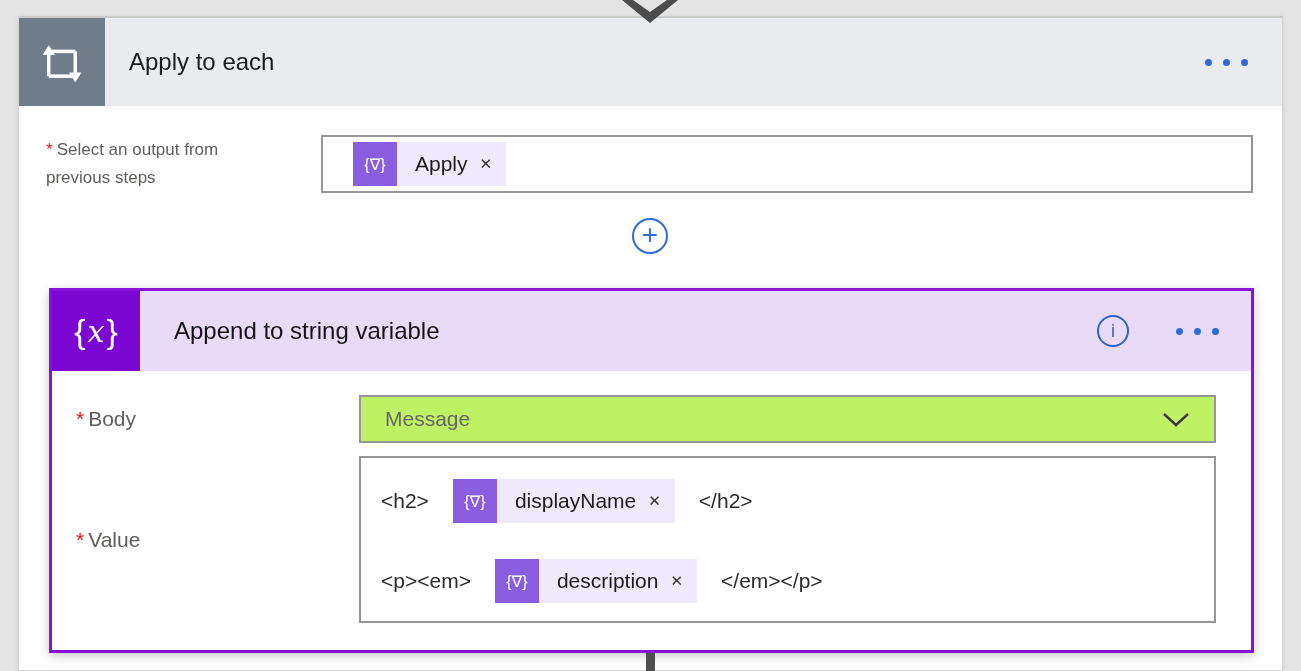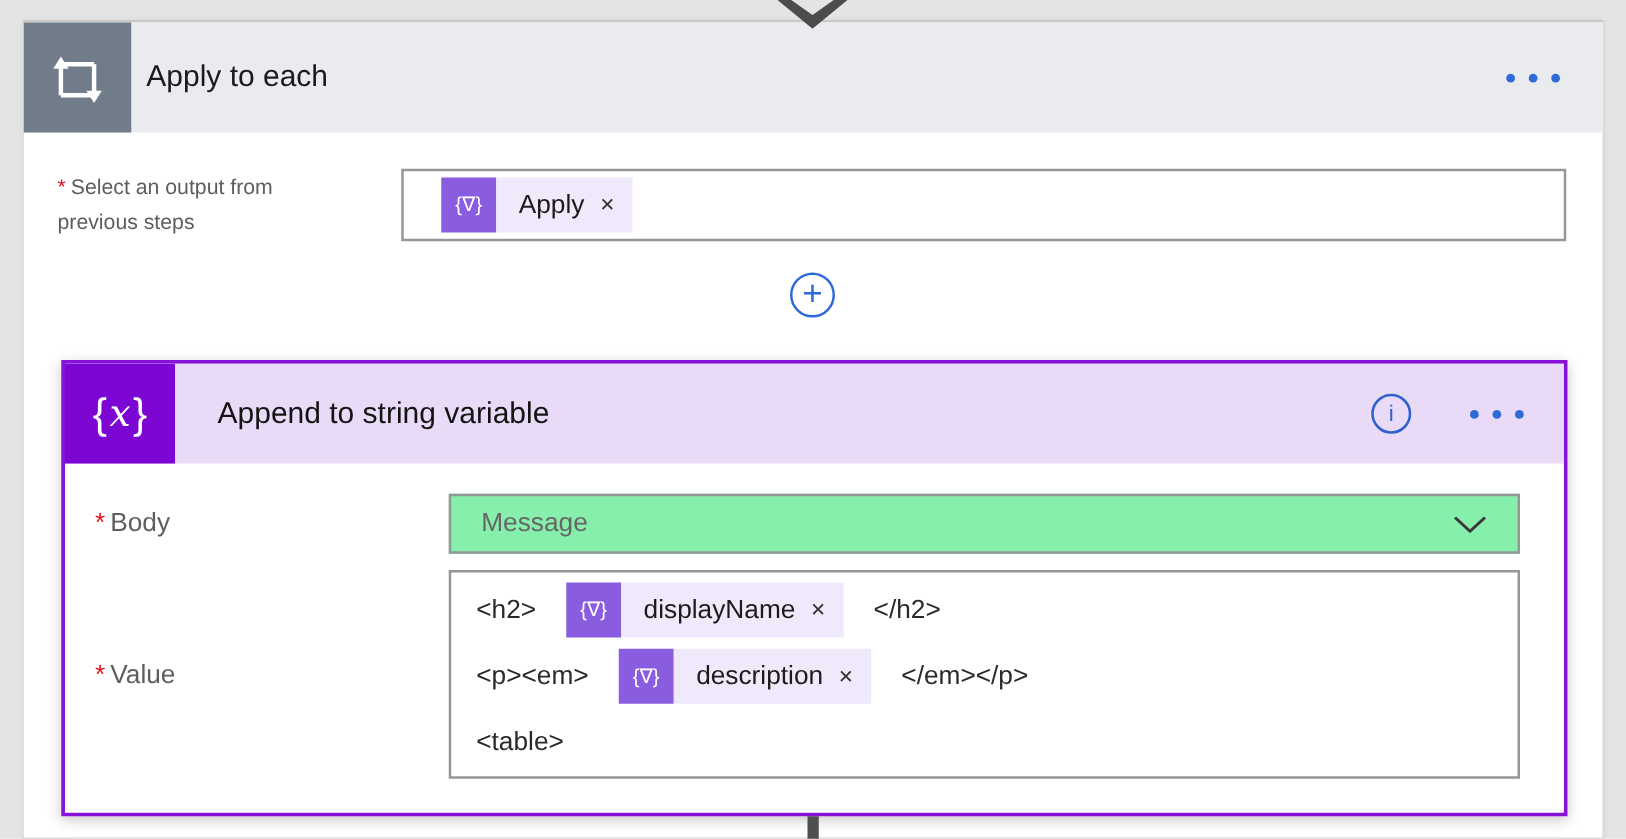--- a/index.html
+++ b/index.html
@@ -30,21 +30,21 @@
     box-shadow:0 1px 4px rgba(0,0,0,.10);
   }
   .scope-header{
     position:relative;height:88px;background:var(--scope_header_gray);
     display:flex;align-items:center;cursor:pointer;
   }
   .scope-icon-box{
     width:86px;height:88px;background:var(--loop_icon_slate);
     display:flex;align-items:center;justify-content:center;flex:0 0 auto;
   }
-  .scope-title{margin-left:12px;font-size:24px;color:#1b1b1b;}
+  .scope-title{margin-left:24px;font-size:24px;color:#1b1b1b;}
   .more-menu{
     position:absolute;right:30px;top:0;height:100%;
     display:flex;align-items:center;gap:11px;cursor:pointer;padding:0 4px;
   }
   .more-menu .dot{width:7px;height:7px;border-radius:50%;background:var(--accent_blue);}
   
   .select-label{
     position:absolute;left:27px;top:118px;width:240px;
     font-size:17px;line-height:28px;color:#605e5c;
   }
@@ -97,21 +97,21 @@
   .card-more{right:28px;}
   .card-body{position:relative;height:279px;background:#fff;}
   .field-label{
     position:absolute;display:flex;align-items:center;
     font-size:21px;color:#605e5c;
   }
   .name-label{left:24px;top:24px;height:48px;}
   .value-label{left:24px;top:85px;height:167px;}
   .dropdown{
     position:absolute;left:307px;top:24px;width:857px;height:48px;
-    border:2px solid #969696;background:#86efac;display:flex;align-items:center;
+    border:2px solid #969696;background:#bef264;display:flex;align-items:center;
     padding:0 24px;cursor:pointer;
   }
   .dropdown-value{font-size:21px;color:#666;flex:1;}
   .value-box{
     position:absolute;left:307px;top:85px;width:857px;height:167px;
     border:2px solid #969696;background:#fff;padding:3px 0 0 20px;cursor:text;
     display:flex;flex-direction:column;justify-content:space-around;
   }
   .value-line{display:flex;align-items:center;gap:24px;min-height:52px;}
   .code-text{font-size:21px;color:#2b2a29;white-space:pre;}
@@ -217,21 +217,18 @@
             <span class="code-text">&lt;p&gt;&lt;em&gt;</span>
             <span class="token">
               <span class="token-icon">{∇}</span>
               <span class="token-label">
                 <span>description</span>
                 <span class="token-close">✕</span>
               </span>
             </span>
             <span class="code-text">&lt;/em&gt;&lt;/p&gt;</span>
           </div>
-          <div class="value-line">
-            <span class="code-text">&lt;table&gt;</span>
-          </div>
         </div>
     </div>
   </div>
 
   <div class="connector-bar"></div>
 </div>
 
 </body></html>

